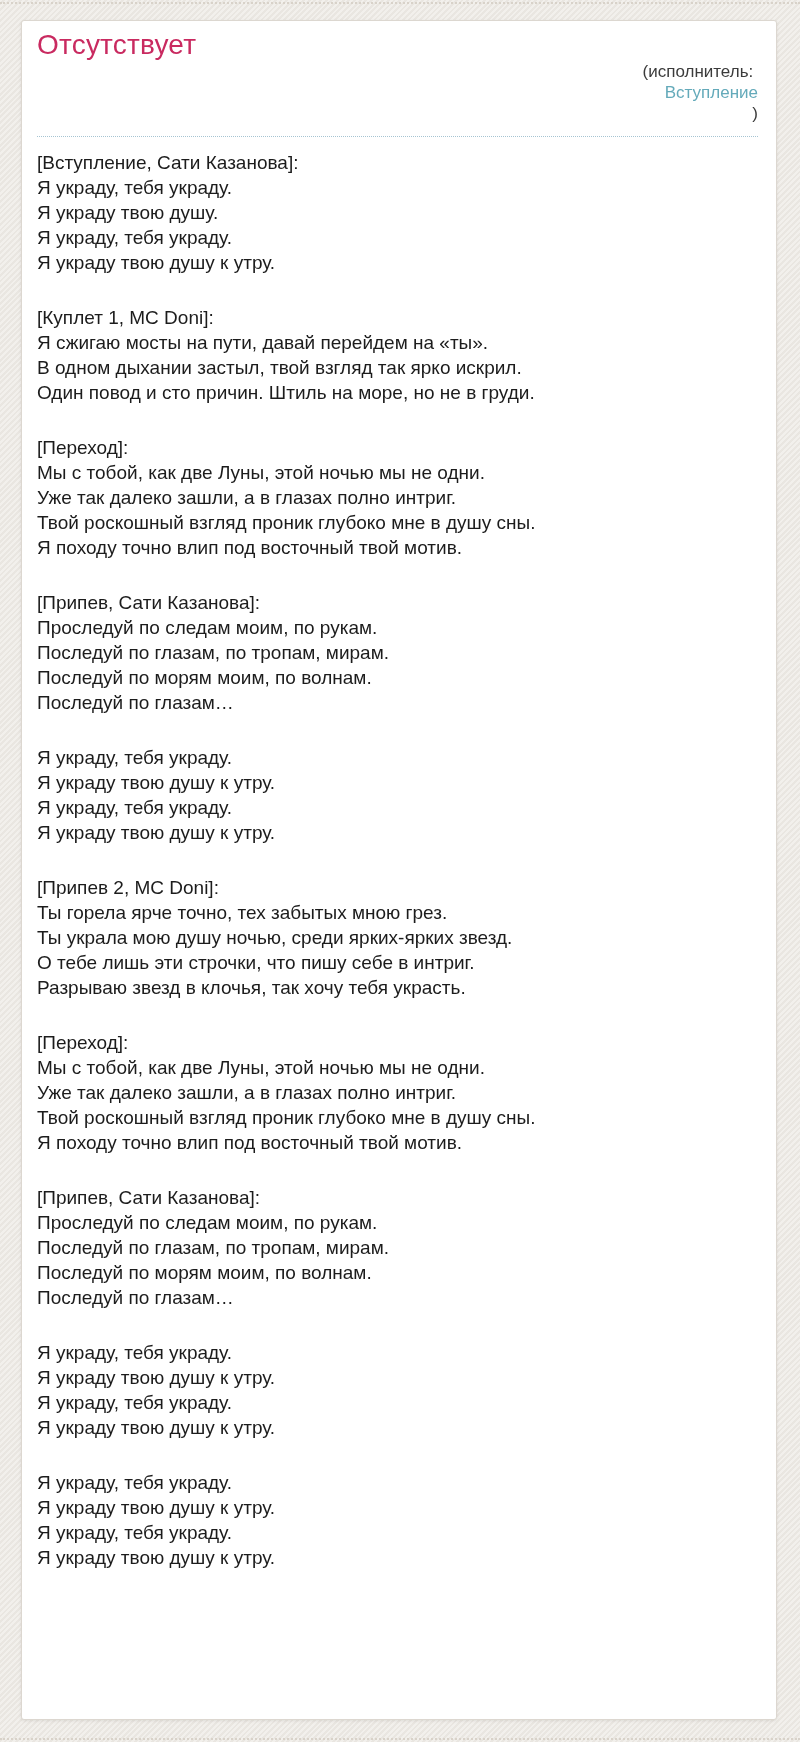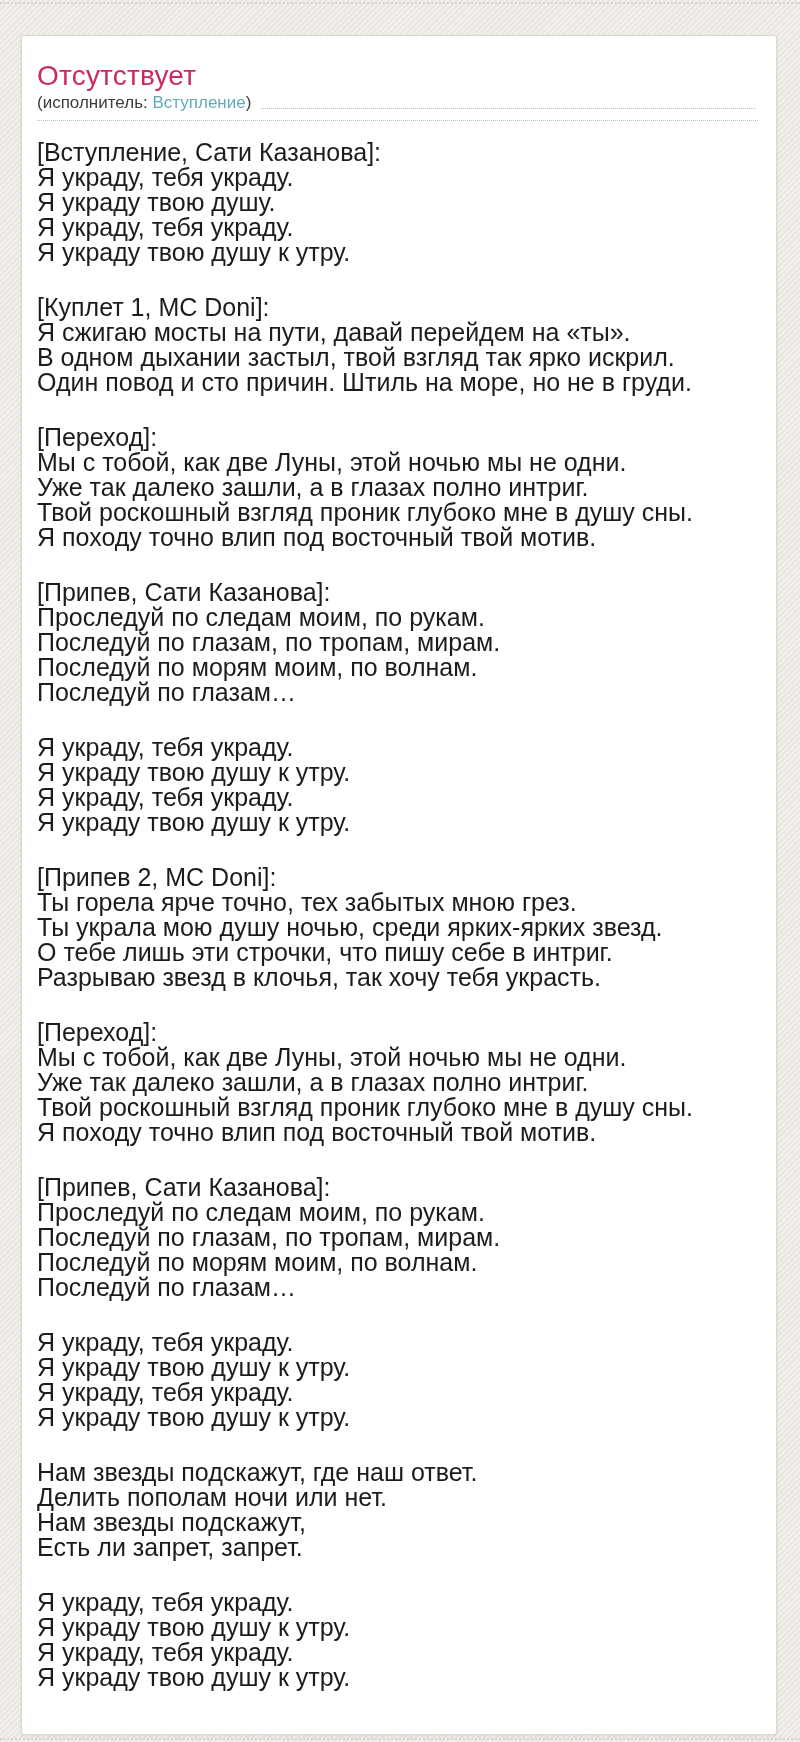--- a/index.html
+++ b/index.html
@@ -22,60 +22,61 @@
     overflow:hidden;
   }
   .texture-strip{
     position:absolute;left:0;right:0;height:0;
     border-top:2px dotted #d8d2c9;
   }
   .texture-strip.top{top:2px;}
   .texture-strip.bottom{top:1738px;}
   .card{
     position:absolute;
-    left:21px;top:35px;
+    left:21px;top:20px;
     width:756px;height:1700px;
     background:#fff;
     border:1px solid var(--card-border);
     border-radius:3px;
     box-shadow:0 1px 3px rgba(60,50,40,.10);
-    padding:24px 18px 0 15px;
+    padding:8px 18px 0 15px;
   }
   h1.song-title{
     font-size:28px;
     line-height:31px;
     font-weight:400;
     color:var(--title-color);
     letter-spacing:.2px;
   }
   .artist-row{
     display:flex;
     align-items:flex-end;
     margin-top:1px;
     font-size:17px;
     line-height:21px;
     color:var(--muted-color);
     white-space:pre;
+    flex-direction:column;
   }
   .artist-row a{
     color:var(--link-color);
     text-decoration:none;
   }
   .dotted-fill{
     flex:1;
     border-bottom:1px dotted var(--dots-color);
     margin:0 2px 4px 10px;
   }
   .header-divider{
     border-bottom:1px dotted var(--dots-color);
     margin-top:7px;
   }
   .lyrics{
-    margin-top:19px;
-    font-size:25px;
+    margin-top:13px;
+    font-size:19px;
     line-height:25px;
     color:var(--text-color);
   }
   .lyrics .block{margin-bottom:30px;}
   .lyrics .block:last-child{margin-bottom:0;}
 </style>
 </head>
 <body>
 
 <div class="texture-strip top"></div>
@@ -145,26 +146,20 @@
         <div>Последуй по морям моим, по волнам.</div>
         <div>Последуй по глазам…</div>
       </div>
       <div class="block">
         <div>Я украду, тебя украду.</div>
         <div>Я украду твою душу к утру.</div>
         <div>Я украду, тебя украду.</div>
         <div>Я украду твою душу к утру.</div>
       </div>
       <div class="block">
-        <div>Нам звезды подскажут, где наш ответ.</div>
-        <div>Делить пополам ночи или нет.</div>
-        <div>Нам звезды подскажут,</div>
-        <div>Есть ли запрет, запрет.</div>
-      </div>
-      <div class="block">
         <div>Я украду, тебя украду.</div>
         <div>Я украду твою душу к утру.</div>
         <div>Я украду, тебя украду.</div>
         <div>Я украду твою душу к утру.</div>
       </div>
     </div>
 </div>
 
 <div class="texture-strip bottom"></div>
 

